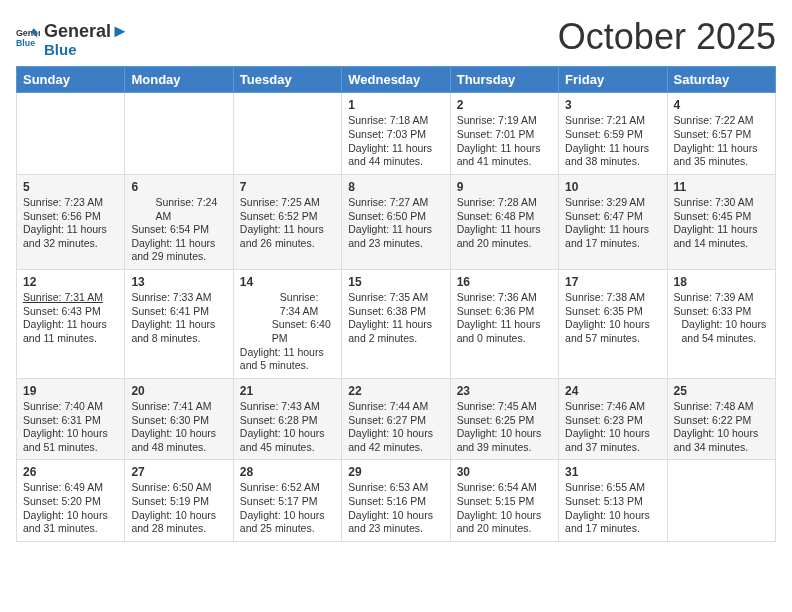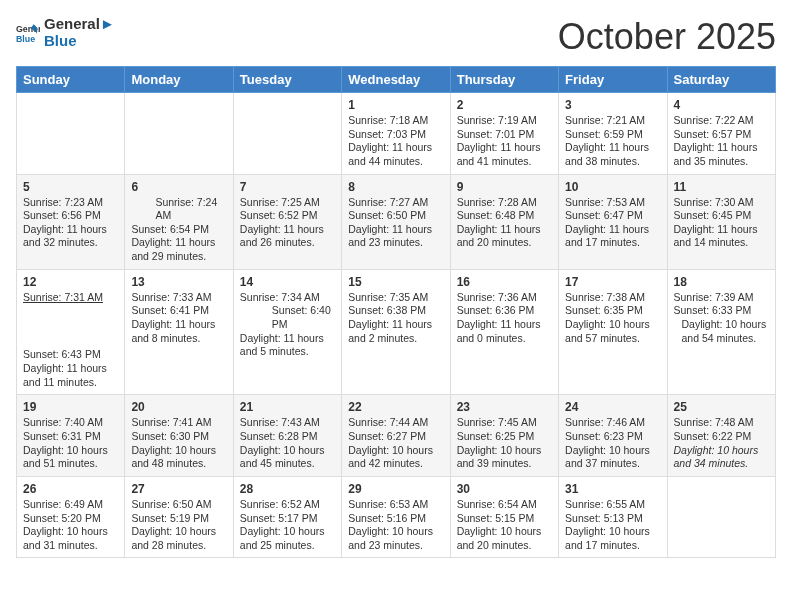--- a/index.html
+++ b/index.html
@@ -77,21 +77,21 @@
 <body>
 
 <div class="header">
   <div class="logo">
     <svg class="logo-icon" viewBox="0 0 30 30" xmlns="http://www.w3.org/2000/svg">
       <text x="0" y="14" font-size="11" font-weight="bold" fill="#333">General</text>
       <path d="M22 4 Q28 8 26 16 Q24 10 18 10 Z" fill="#1a6faf"></path>
       <text x="0" y="26" font-size="11" font-weight="bold" fill="#1a6faf">Blue</text>
     </svg>
     <div style="line-height:1.1">
-      <div style="font-size:15px;font-weight:bold;color:#333;">General<span style="color:#1a6faf;">►</span></div>
+      <div style="font-size:18px;font-weight:bold;color:#333;margin-top:6px;">General<span style="color:#1a6faf;">►</span></div>
       <div style="font-size:15px;font-weight:bold;color:#1a6faf;">Blue</div>
     </div>
   </div>
   <div class="title-block">
     <div class="month-title">October 2025</div>
   </div>
 </div>
 
 <table>
   <thead>
@@ -161,47 +161,47 @@
           <div style="line-height: 1.3;">Daylight: 11 hours and 23 minutes.</div>
         </td>
         <td>
           <span class="day-num">9</span>
           <div style="line-height: 1.3;">Sunrise: 7:28 AM</div>
           <div style="line-height: 1.3;">Sunset: 6:48 PM</div>
           <div style="line-height: 1.3;">Daylight: 11 hours and 20 minutes.</div>
         </td>
         <td>
           <span class="day-num">10</span>
-          <div style="line-height: 1.3;">Sunrise: 7:53 AM</div>
+          <div style="line-height: 1.3;">Sunrise: 3:29 AM</div>
           <div style="line-height: 1.3;">Sunset: 6:47 PM</div>
           <div style="line-height: 1.3;">Daylight: 11 hours and 17 minutes.</div>
         </td>
         <td>
           <span class="day-num">11</span>
           <div style="line-height: 1.3;">Sunrise: 7:30 AM</div>
           <div style="line-height: 1.3;">Sunset: 6:45 PM</div>
           <div style="line-height: 1.3;">Daylight: 11 hours and 14 minutes.</div>
         </td>
       </tr>
       <tr>
         <td>
           <span class="day-num">12</span>
           <div style="line-height: 1.3; text-decoration: underline;">Sunrise: 7:31 AM</div>
-          <div style="line-height: 1.3; margin-top: 44px;">Sunset: 6:43 PM</div>
+          <div style="line-height: 1.3;">Sunset: 6:43 PM</div>
           <div style="line-height: 1.3;">Daylight: 11 hours and 11 minutes.</div>
         </td>
         <td>
           <span class="day-num">13</span>
           <div style="line-height: 1.3;">Sunrise: 7:33 AM</div>
           <div style="line-height: 1.3;">Sunset: 6:41 PM</div>
           <div style="line-height: 1.3;">Daylight: 11 hours and 8 minutes.</div>
         </td>
         <td>
           <span class="day-num">14</span>
-          <div style="line-height: 1.3;">Sunrise: 7:34 AM</div>
+          <div style="line-height: 1.3; margin-left: 40px;">Sunrise: 7:34 AM</div>
           <div style="line-height: 1.3; margin-left: 32px;">Sunset: 6:40 PM</div>
           <div style="line-height: 1.3;">Daylight: 11 hours and 5 minutes.</div>
         </td>
         <td>
           <span class="day-num">15</span>
           <div style="line-height: 1.3;">Sunrise: 7:35 AM</div>
           <div style="line-height: 1.3;">Sunset: 6:38 PM</div>
           <div style="line-height: 1.3;">Daylight: 11 hours and 2 minutes.</div>
         </td>
         <td>
@@ -257,21 +257,21 @@
         <td>
           <span class="day-num">24</span>
           <div style="line-height: 1.3;">Sunrise: 7:46 AM</div>
           <div style="line-height: 1.3;">Sunset: 6:23 PM</div>
           <div style="line-height: 1.3;">Daylight: 10 hours and 37 minutes.</div>
         </td>
         <td>
           <span class="day-num">25</span>
           <div style="line-height: 1.3;">Sunrise: 7:48 AM</div>
           <div style="line-height: 1.3;">Sunset: 6:22 PM</div>
-          <div style="line-height: 1.3; font-style: italic;">Daylight: 10 hours and 34 minutes.</div>
+          <div style="line-height: 1.3;">Daylight: 10 hours and 34 minutes.</div>
         </td>
       </tr>
       <tr>
         <td>
           <span class="day-num">26</span>
           <div style="line-height: 1.3;">Sunrise: 6:49 AM</div>
           <div style="line-height: 1.3;">Sunset: 5:20 PM</div>
           <div style="line-height: 1.3;">Daylight: 10 hours and 31 minutes.</div>
         </td>
         <td>

